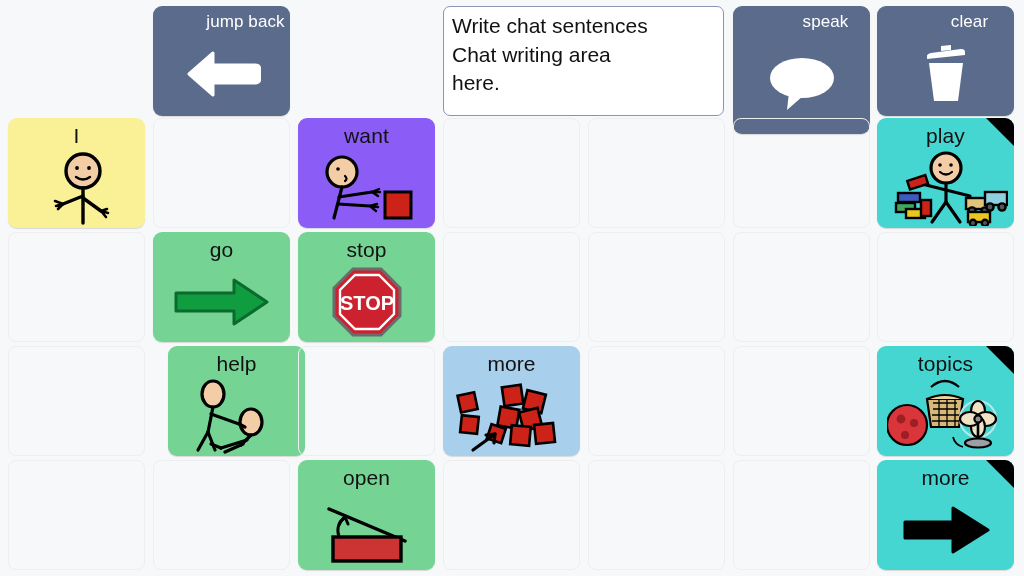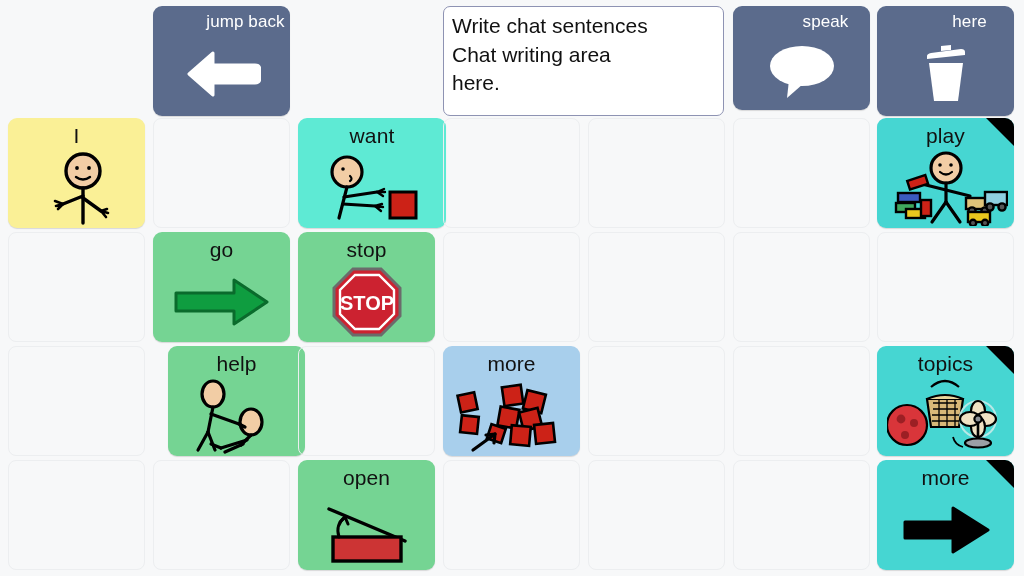--- a/index.html
+++ b/index.html
@@ -94,32 +94,32 @@
       </svg>
     </div>
   </div>
 
   <div id="chat" style="left:443px; top:6px; width:281px; height:110px;">
     <div class="line">Write chat sentences</div>
     <div class="line">Chat writing area</div>
     <div class="line">here.</div>
   </div>
 
-  <div class="cell navybtn" style="left:733px; top:6px; width:137px; height:104px;">
+  <div class="cell navybtn" style="left:733px; top:6px; width:137px; height:128px;">
     <div class="cell-label">speak</div>
     <div class="cell-art">
       <svg width="86" height="58" viewBox="0 0 86 58">
         <ellipse cx="43" cy="24" rx="32" ry="20" fill="#ffffff"></ellipse>
         <path d="M30 38 L28 56 L44 42 Z" fill="#ffffff"></path>
       </svg>
     </div>
   </div>
 
   <div class="cell navybtn" style="left:877px; top:6px; width:137px; height:110px;">
-    <div class="cell-label">here</div>
+    <div class="cell-label">clear</div>
     <div class="cell-art">
       <svg width="62" height="62" viewBox="0 0 62 62">
         <path d="M16 10 L46 6 Q50 6 50 9 L50 12 L12 16 L12 13 Q12 11 16 10 Z" fill="#ffffff"></path>
         <path d="M14 20 L48 20 L43 58 L19 58 Z" fill="#ffffff"></path>
         <path d="M26 3 L36 2 L36 7 L26 8 Z" fill="#ffffff"></path>
       </svg>
     </div>
   </div>
 
   <div class="cell" style="left:8px; top:118px; width:137px; height:110px; background:#faf096;">
@@ -136,21 +136,21 @@
           <path d="M54 49 L72 62"></path>
           <path d="M34 55 L26 52 M34 55 L27 57 M34 55 L29 60" stroke-width="2.6"></path>
           <path d="M72 62 L78 60 M72 62 L79 64 M72 62 L77 68" stroke-width="2.6"></path>
         </g>
       </svg>
     </div>
   </div>
 
   <div class="cell empty" style="left:153px; top:118px; width:137px; height:110px;"></div>
 
-  <div class="cell" style="left:298px; top:118px; width:148px; height:110px; background:#5eead4;">
+  <div class="cell" style="left:298px; top:118px; width:137px; height:110px; background:#8b5cf6;">
     <div class="cell-label">want</div>
     <div class="cell-art">
       <svg width="110" height="72" viewBox="0 0 110 72">
         <g stroke="#000" stroke-width="3.2" fill="none" stroke-linecap="round">
           <circle cx="30" cy="20" r="15" fill="#f2cda5"></circle>
           <circle cx="26" cy="17" r="1.8" fill="#000" stroke="none"></circle>
           <path d="M33 24 Q36 27 33 29" stroke-width="2.2"></path>
           <path d="M30 35 L22 66"></path>
           <path d="M27 45 L60 40"></path>
           <path d="M26 52 L58 54"></path>

